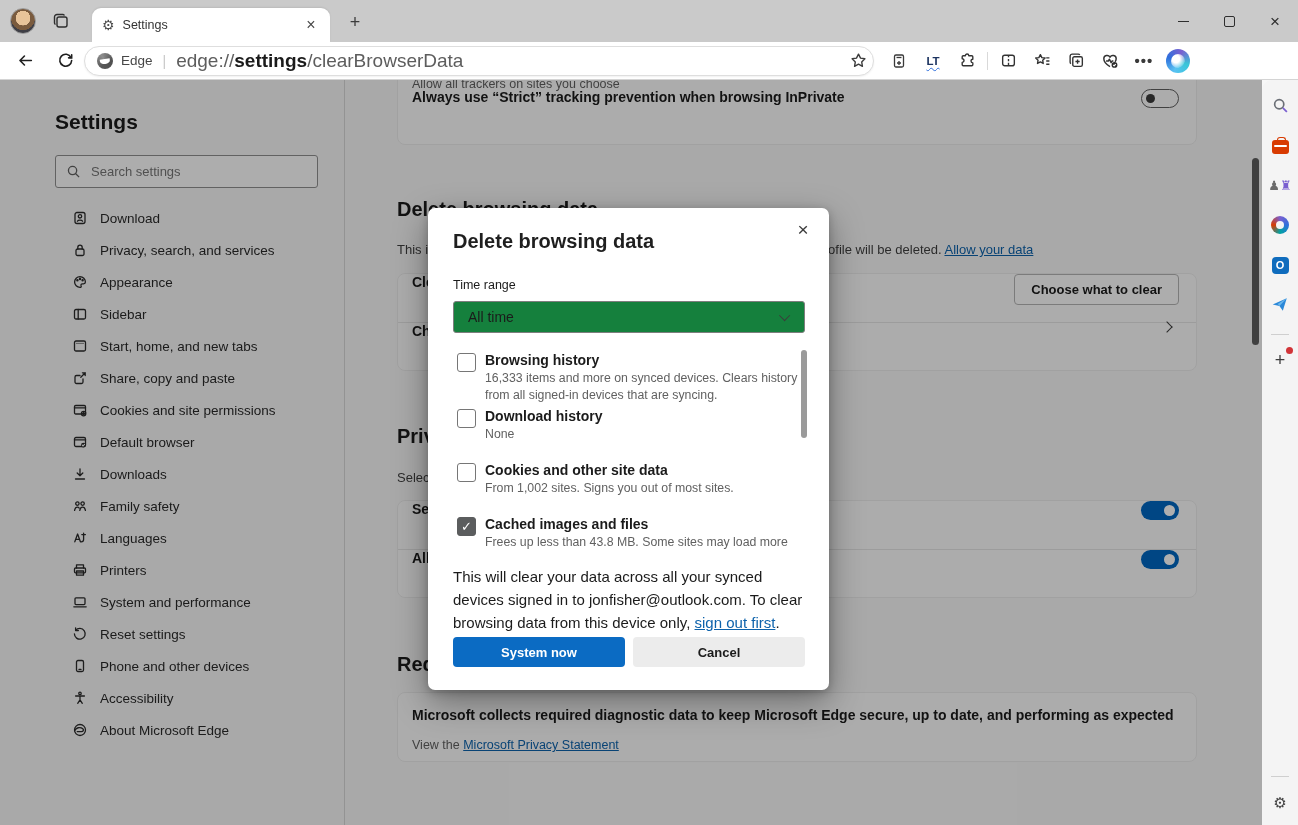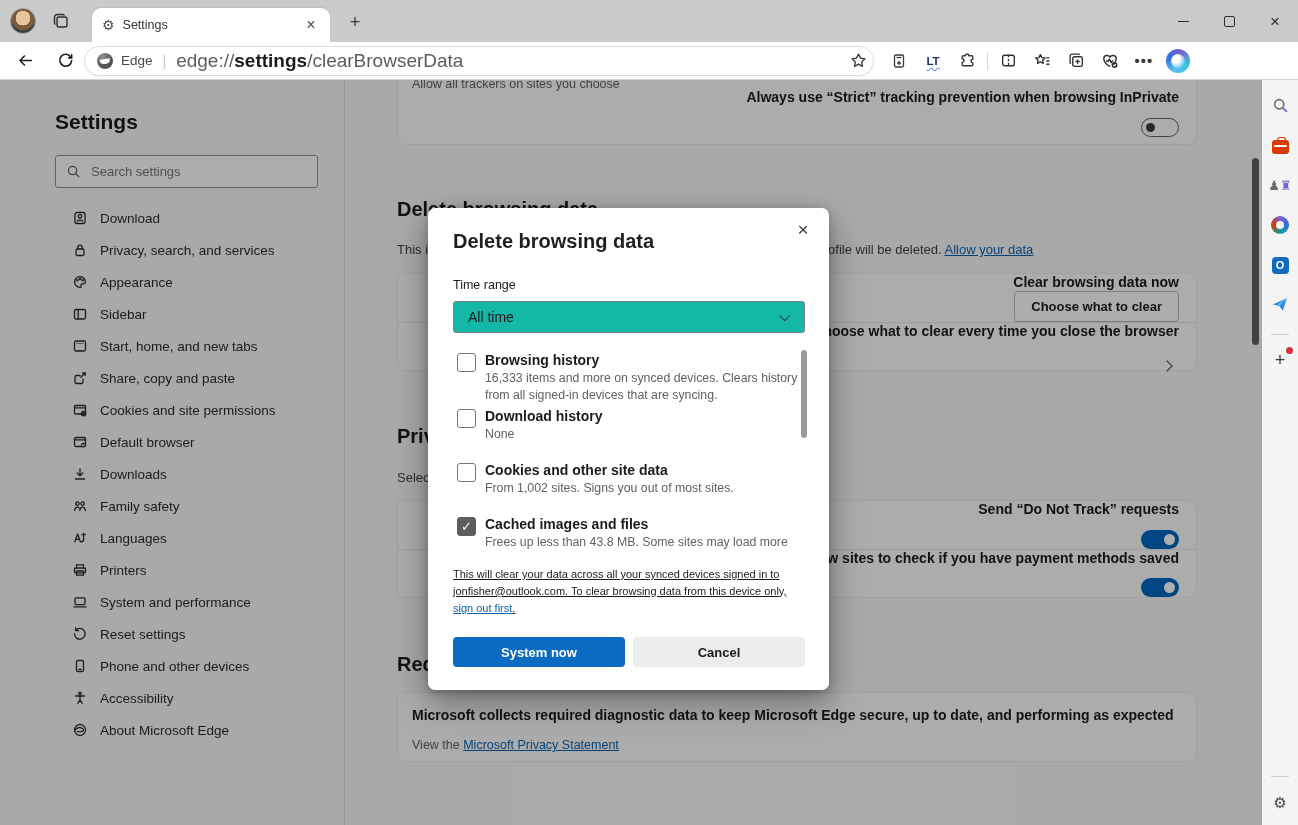--- a/index.html
+++ b/index.html
@@ -64,21 +64,21 @@
   .nav-search .ph { font-size:13px; color:#757575; margin-left:10px; }
   .nav-list { position:absolute; left:55px; top:122px; right:20px; }
   .nav-item { display:flex; align-items:center; height:32px; padding-left:17px; border-radius:4px; }
   .nav-item .ni-icon { width:16px; height:16px; flex:0 0 auto; }
   .nav-item .ni-label { font-size:13.5px; color:#2a2a2a; margin-left:12px; white-space:nowrap; }
 
   .settings-main { position:absolute; left:346px; top:0; right:36px; height:100%; overflow:hidden; }
   .card { position:absolute; left:51px; width:800px; background:#fbfbfb; border:1px solid #ebebeb; border-radius:8px; }
   .sec-heading { position:absolute; left:51px; font-size:20px; font-weight:600; color:#1b1b1b; white-space:nowrap; }
   .body-text { position:absolute; left:51px; font-size:13px; color:#3f3f3f; white-space:nowrap; }
-  .card-row { position:relative; height:48px; display:flex; align-items:flex-end; padding:0 17px 0 14px;flex-direction:column; }
+  .card-row { position:relative; height:48px; display:flex; align-items:flex-start; padding:0 17px 0 14px; }
   .card-row + .card-row { border-top:1px solid #e4e4e4; }
   .row-label { font-size:14px; font-weight:600; color:#1b1b1b; white-space:nowrap; overflow:hidden; flex:1; }
   .ghost-btn { height:31px; padding:0 16px; background:#fdfdfd; border:1px solid #b4b4b4; border-radius:4px;
     font-size:13px; font-weight:600; color:#1b1b1b; white-space:nowrap; flex:0 0 auto; }
   .chev-right { width:8px; height:8px; border-top:1.7px solid #3c3c3c; border-right:1.7px solid #3c3c3c;
     transform:rotate(45deg); margin-right:8px; flex:0 0 auto; }
   .toggle { width:38px; height:19px; border-radius:10px; position:relative; flex:0 0 auto; }
   .toggle.on { background:#0067c0; }
   .toggle.on::after { content:""; position:absolute; right:4px; top:4px; width:11px; height:11px; border-radius:50%; background:#fff; }
   .toggle.off { border:1px solid #5f5f5f; background:transparent; }
@@ -109,30 +109,30 @@
   .gear-glyph { font-size:15px; color:#444; line-height:1; }
 
   
   .modal { position:absolute; left:428px; top:128px; width:401px; height:482px; background:#fff; border-radius:7px;
     box-shadow:0 12px 34px rgba(0,0,0,.38), 0 2px 8px rgba(0,0,0,.22); z-index:10; }
   .dlg-close { position:absolute; right:14px; top:10px; width:24px; height:24px; font-size:19px; color:#3c3c3c;
     display:flex; align-items:center; justify-content:center; border-radius:4px; }
   .dlg-title { position:absolute; left:25px; top:22px; font-size:20px; font-weight:600; color:#1f1f1f; }
   .dlg-tr-label { position:absolute; left:25px; top:70px; font-size:12.5px; color:#1b1b1b; }
   .dlg-select { position:absolute; left:25px; top:93px; width:352px; height:32px; border:1px solid #7e7e7e; border-radius:3px;
-    display:flex; align-items:center; padding:0 14px; font-size:14px; color:#1b1b1b; background:#14b8a6; }
+    display:flex; align-items:center; padding:0 14px; font-size:14px; color:#1b1b1b; background:#15803d; }
   .dlg-select .chev-down { margin-left:auto; width:8px; height:8px; border-left:1.6px solid #3c3c3c; border-bottom:1.6px solid #3c3c3c; transform:rotate(-45deg) translateY(-2px); }
   .dlg-list { position:absolute; left:25px; top:140px; width:352px; height:212px; }
   .dlg-item { position:absolute; left:0; }
   .dlg-check { position:absolute; left:4px; top:1px; width:19px; height:19px; border:1.4px solid #767676; border-radius:3px; background:#fff; }
   .dlg-check.checked { background:#5b5d5e; border-color:#5b5d5e; color:#fff; font-size:13px; line-height:18px; text-align:center; }
   .dlg-item .lbl { margin-left:32px; font-size:14px; font-weight:700; color:#1b1b1b; }
   .dlg-item .dsc { margin-left:32px; font-size:12.3px; color:#616161; line-height:1.42; max-width:316px; margin-top:2px; }
   .dlg-scroll { position:absolute; right:-2px; top:2px; width:6px; height:88px; border-radius:3px; background:#9a9a9a; }
-  .dlg-note { position:absolute; left:25px; top:358px; width:356px; font-size:11px; color:#1b1b1b; line-height:1.53;text-decoration:underline; }
+  .dlg-note { position:absolute; left:25px; top:358px; width:356px; font-size:15px; color:#1b1b1b; line-height:1.53; }
   .dlg-buttons { position:absolute; left:25px; top:429px; width:352px; display:flex; gap:8px; }
   .btn { flex:1; height:30px; border-radius:4px; font-size:13px; display:flex; align-items:center; justify-content:center; }
   .btn-primary { background:#0b6bc3; color:#fff; font-weight:700; }
   .btn-secondary { background:#ececec; color:#1b1b1b; font-weight:600; }
 </style>
 </head>
 <body>
 
 <div class="titlebar">
   <div class="avatar"></div>

